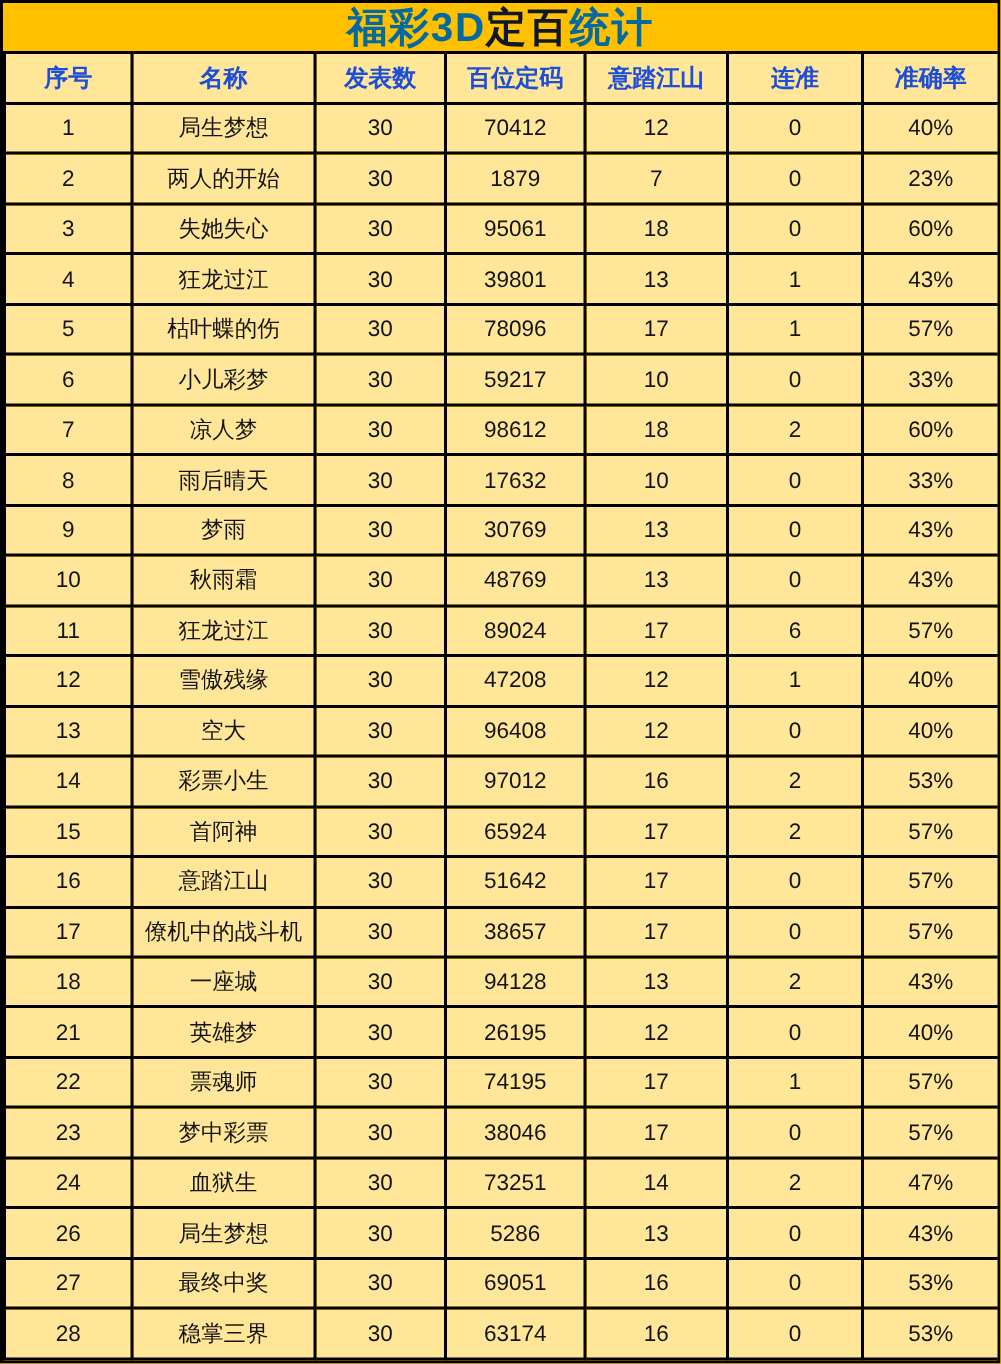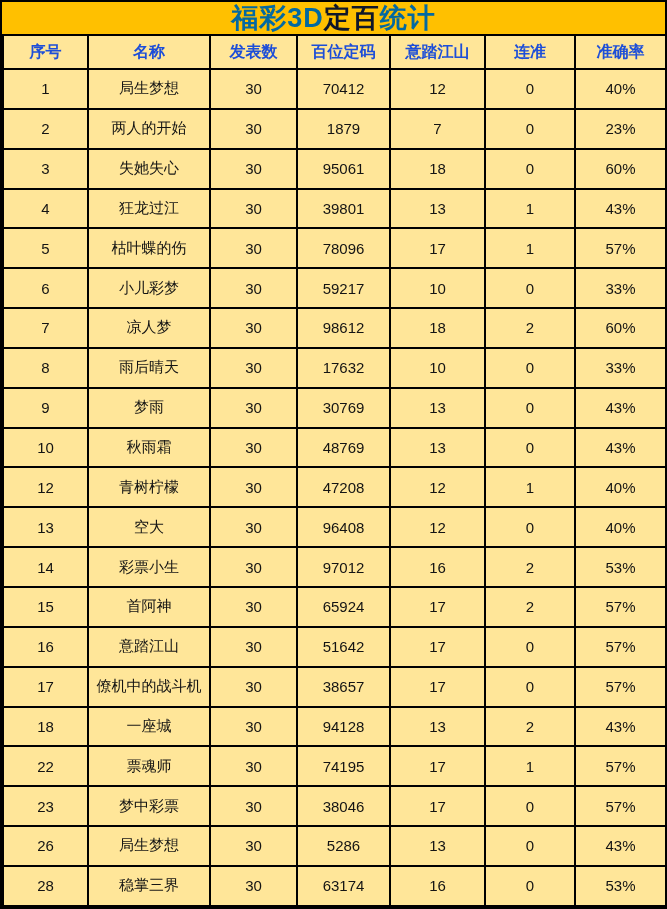--- a/index.html
+++ b/index.html
@@ -177,22 +177,31 @@
         <tr>
           <td>10</td>
           <td>秋雨霜</td>
           <td>30</td>
           <td>48769</td>
           <td>13</td>
           <td>0</td>
           <td>43%</td>
         </tr>
         <tr>
-          <td>12</td>
-          <td>青树柠檬</td>
+          <td>11</td>
+          <td>狂龙过江</td>
+          <td>30</td>
+          <td>89024</td>
+          <td>17</td>
+          <td>6</td>
+          <td>57%</td>
+        </tr>
+        <tr>
+          <td>12</td>
+          <td>雪傲残缘</td>
           <td>30</td>
           <td>47208</td>
           <td>12</td>
           <td>1</td>
           <td>40%</td>
         </tr>
         <tr>
           <td>13</td>
           <td>空大</td>
           <td>30</td>
@@ -240,45 +249,72 @@
         <tr>
           <td>18</td>
           <td>一座城</td>
           <td>30</td>
           <td>94128</td>
           <td>13</td>
           <td>2</td>
           <td>43%</td>
         </tr>
         <tr>
+          <td>21</td>
+          <td>英雄梦</td>
+          <td>30</td>
+          <td>26195</td>
+          <td>12</td>
+          <td>0</td>
+          <td>40%</td>
+        </tr>
+        <tr>
           <td>22</td>
           <td>票魂师</td>
           <td>30</td>
           <td>74195</td>
           <td>17</td>
           <td>1</td>
           <td>57%</td>
         </tr>
         <tr>
           <td>23</td>
           <td>梦中彩票</td>
           <td>30</td>
           <td>38046</td>
           <td>17</td>
           <td>0</td>
           <td>57%</td>
         </tr>
         <tr>
+          <td>24</td>
+          <td>血狱生</td>
+          <td>30</td>
+          <td>73251</td>
+          <td>14</td>
+          <td>2</td>
+          <td>47%</td>
+        </tr>
+        <tr>
           <td>26</td>
           <td>局生梦想</td>
           <td>30</td>
           <td>5286</td>
           <td>13</td>
           <td>0</td>
           <td>43%</td>
+        </tr>
+        <tr>
+          <td>27</td>
+          <td>最终中奖</td>
+          <td>30</td>
+          <td>69051</td>
+          <td>16</td>
+          <td>0</td>
+          <td>53%</td>
         </tr>
         <tr>
           <td>28</td>
           <td>稳掌三界</td>
           <td>30</td>
           <td>63174</td>
           <td>16</td>
           <td>0</td>
           <td>53%</td>
         </tr>

